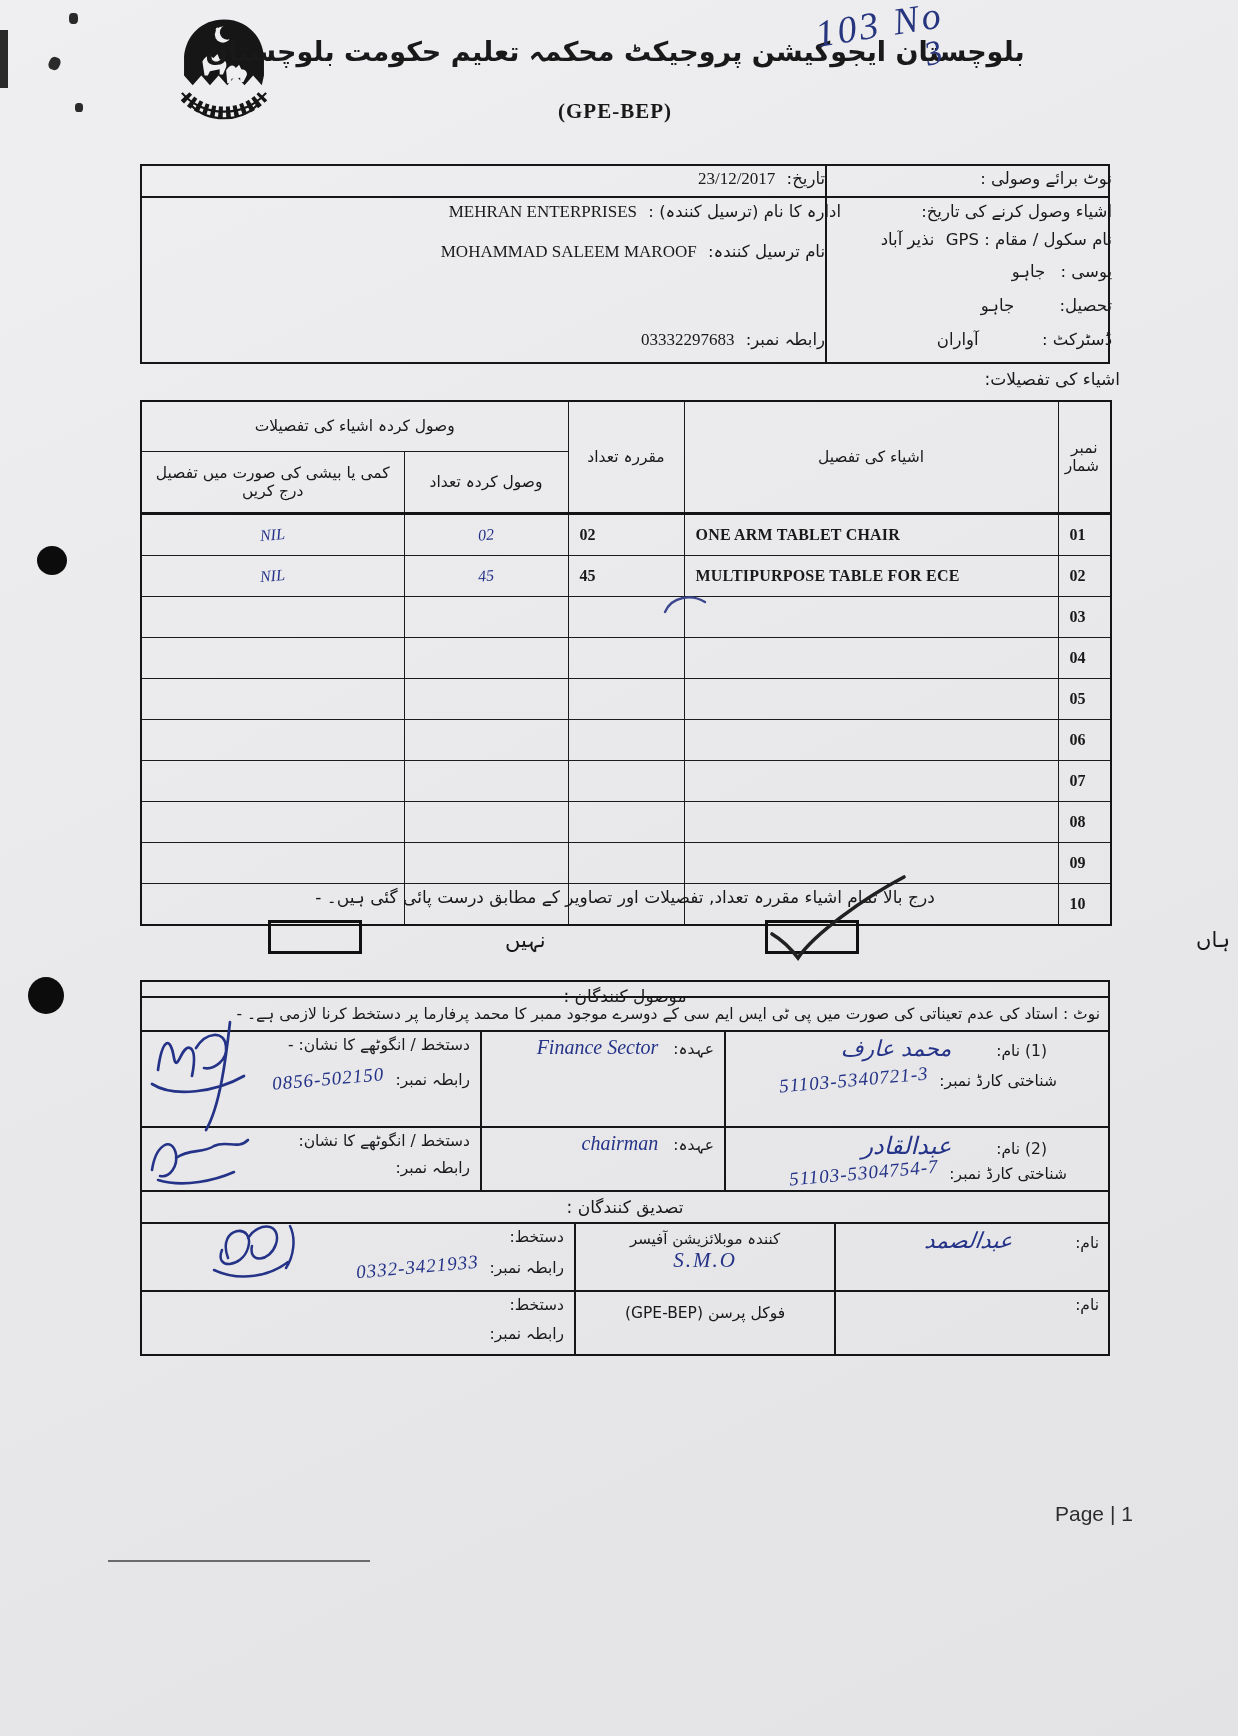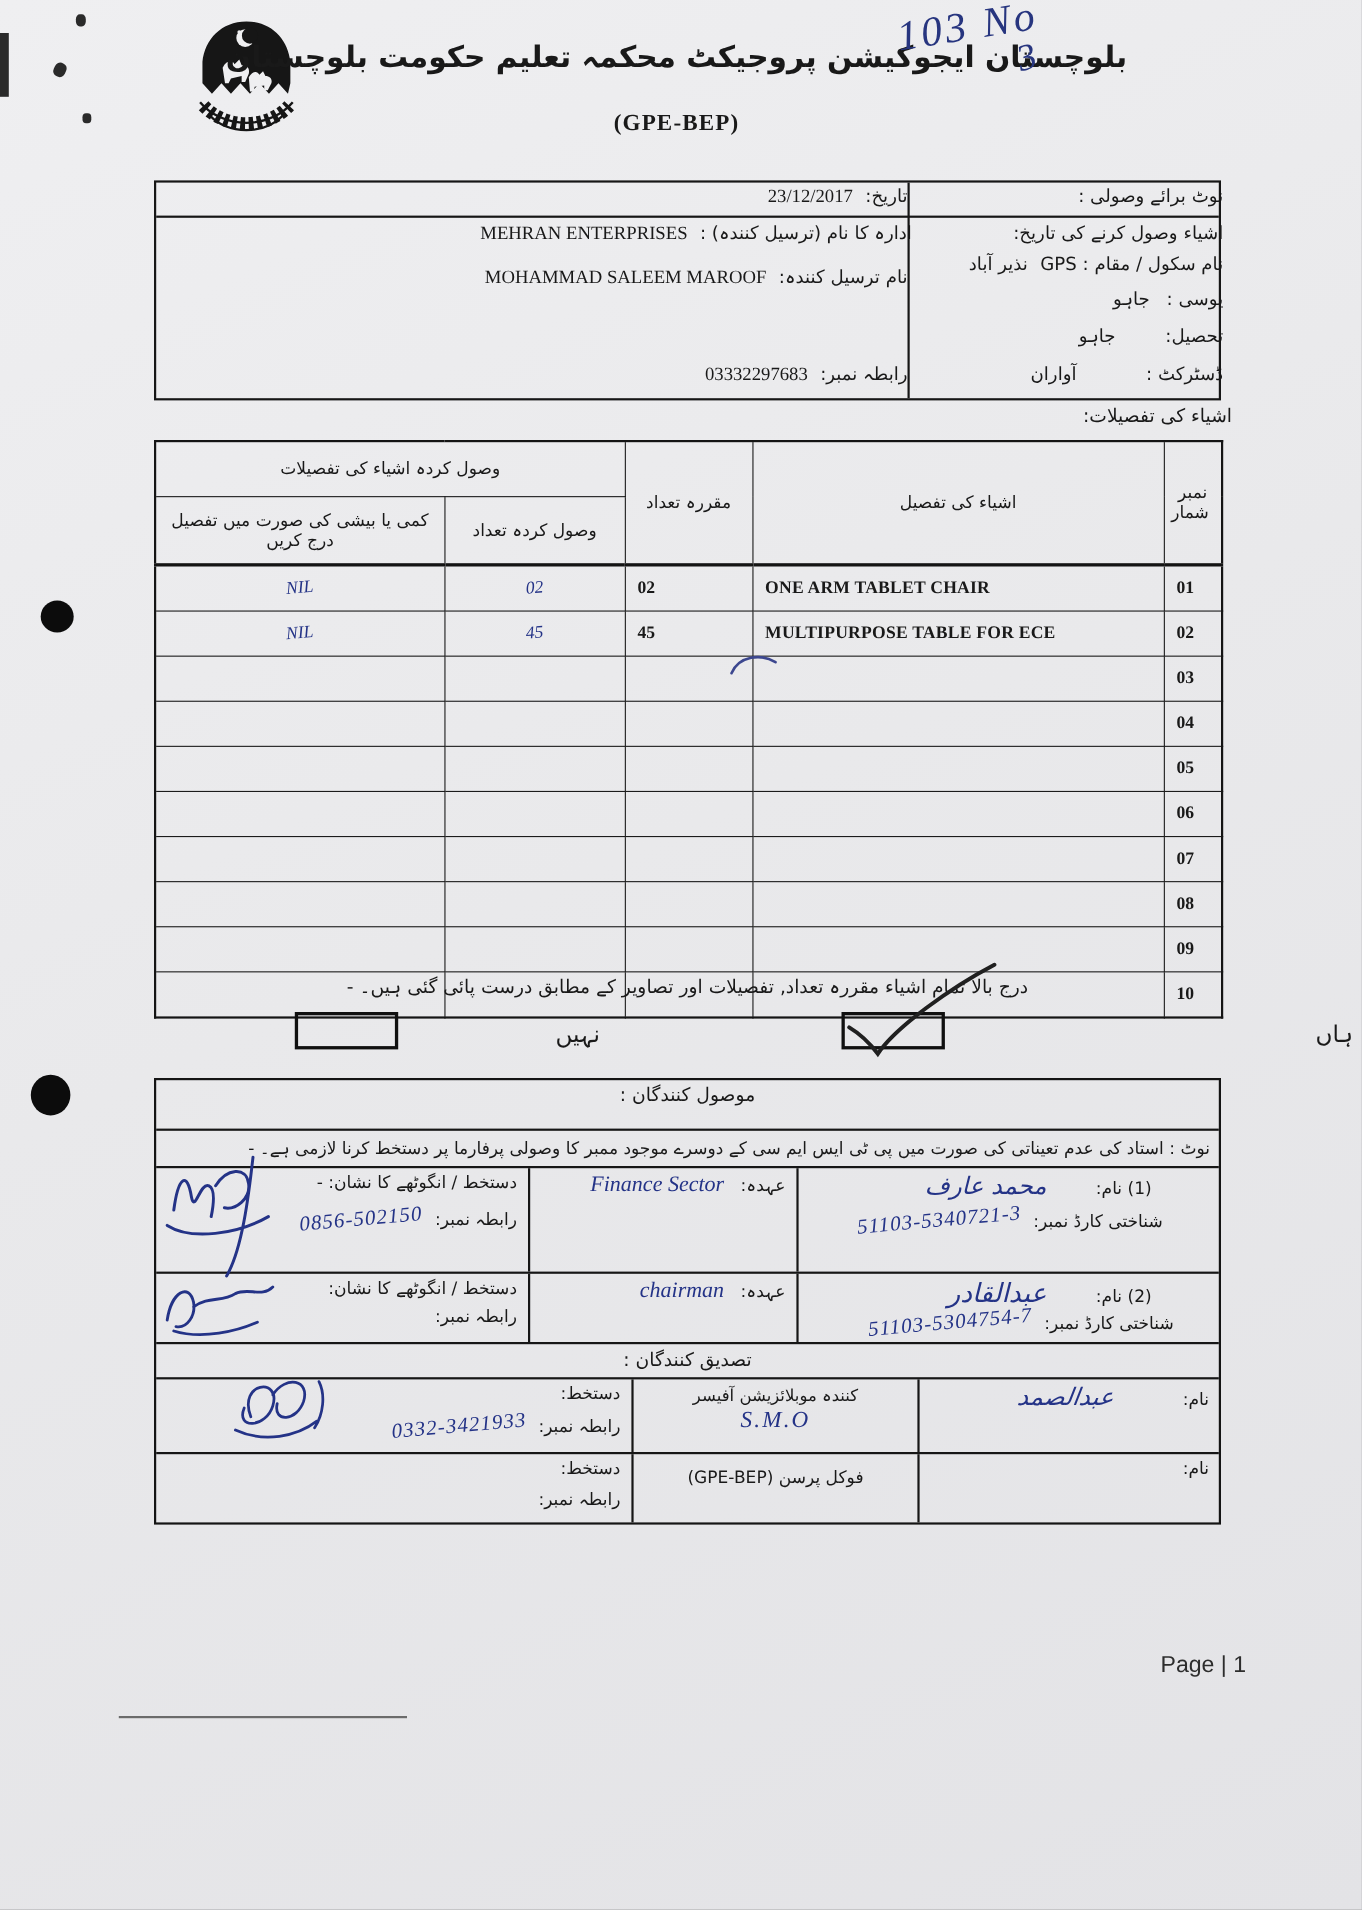--- a/index.html
+++ b/index.html
@@ -49,21 +49,21 @@
   .c-detail{text-align:left;padding-left:10px;font-family:"Liberation Serif",serif;font-weight:600;font-size:16.5px;letter-spacing:.2px;}
   .hw-cell{font-family:"Liberation Serif",serif;font-style:italic;color:#243387;}
 
   .confirm-line{left:140px;top:887px;width:970px;text-align:center;direction:rtl;font-size:17px;}
   .ack-label{font-size:21px;direction:rtl;}
   .ack-box{border:3px solid #101010;width:94px;height:34px;box-sizing:border-box;background:transparent;}
 
   
   .sig-table{left:140px;top:980px;width:970px;border:2.5px solid #141414;box-sizing:border-box;font-size:15.5px;}
   .strow{box-sizing:border-box;border-bottom:2px solid #161616;position:relative;}
-  .st-head{height:46px;line-height:28px;text-align:center;direction:rtl;font-size:17px;}
+  .st-head{height:16px;line-height:28px;text-align:center;direction:rtl;font-size:17px;}
   .st-note{height:34px;line-height:32px;direction:rtl;text-align:right;padding:0 8px;font-size:15.5px;white-space:nowrap;}
   .cols3{display:grid;}
   .rec-cols{grid-template-columns:340px 244px 381px;}
   .ver-cols{grid-template-columns:434px 260px 271px;}
   .cell{position:relative;box-sizing:border-box;border-right:2px solid #161616;direction:rtl;text-align:right;}
   .cell:last-child{border-right:none;}
   .cell .line{padding:4px 10px 0 0;white-space:nowrap;}
   .hw-name{font-size:22px;}
   .hw-num{font-size:19px;letter-spacing:1px;}
   .sig-svg{position:absolute;pointer-events:none;}
@@ -104,21 +104,21 @@
   </div>
 
   <div class="abs info-table">
     <div class="info-divider"></div>
     <div class="info-row1"></div>
 
     <div class="iline" style="left:0;top:3px;width:683px;padding-left:0;padding-right:35px;">
       <span>تاریخ:</span>
       <span class="val-en g6">23/12/2017</span>
     </div>
-    <div class="iline" style="left:4px;top:36px;width:683px;padding-right:172px;">
+    <div class="iline" style="left:16px;top:36px;width:683px;padding-right:172px;">
       <span>ادارہ کا نام (ترسیل کنندہ) :</span>
       <span class="val-en g6">MEHRAN ENTERPRISES</span>
     </div>
     <div class="iline" style="left:0;top:76px;width:683px;padding-right:172px;">
       <span>نام ترسیل کنندہ:</span>
       <span class="val-en g6">MOHAMMAD SALEEM MAROOF</span>
     </div>
     <div class="iline" style="left:0;top:164px;width:683px;padding-right:45px;">
       <span>رابطہ نمبر:</span>
       <span class="val-en g6">03332297683</span>
@@ -254,21 +254,21 @@
   <div class="abs ack-box" style="left:765px;top:920px;"></div>
   <svg class="abs" style="left:752px;top:872px;" width="162" height="96" viewBox="0 0 162 96">
     <path d="M20 62 C30 68 40 78 46 86 C62 62 112 26 152 5" fill="none" stroke="#202020" stroke-width="3.6" stroke-linecap="round"></path>
   </svg>
   <div class="abs ack-label" style="left:505px;top:928px;">نہیں</div>
   <div class="abs ack-box" style="left:268px;top:920px;"></div>
 
   <div class="abs sig-table">
 
     <div class="strow st-head">موصول کنندگان :</div>
-    <div class="strow st-note">نوٹ : استاد کی عدم تعیناتی کی صورت میں پی ٹی ایس ایم سی کے دوسرے موجود ممبر کا وصولی پرفارما پر دستخط کرنا لازمی ہے۔ -</div>
+    <div class="strow st-note">نوٹ : استاد کی عدم تعیناتی کی صورت میں پی ٹی ایس ایم سی کے دوسرے موجود ممبر کا محمد پرفارما پر دستخط کرنا لازمی ہے۔ -</div>
 
     <div class="strow cols3 rec-cols" style="height:96px;">
       <div class="cell">
         <div class="line">دستخط / انگوٹھے کا نشان: -</div>
         <div class="line" style="padding-top:14px;">
           <span>رابطہ نمبر:</span>
           <span class="hw-en hw-num g6 tilt">0856-502150</span>
         </div>
         <svg class="sig-svg" style="left:2px;top:-14px;" width="132" height="120" viewBox="0 0 132 120">
           <path d="M14 52 C18 22 26 16 30 40 C33 56 38 26 46 30 C52 33 50 48 48 58 M52 30 C62 14 80 12 82 28 C84 42 70 52 60 50 M86 4 C82 40 76 88 62 112 M8 66 C30 80 72 74 100 58" fill="none" stroke="#243387" stroke-width="2.7" stroke-linecap="round"></path>

